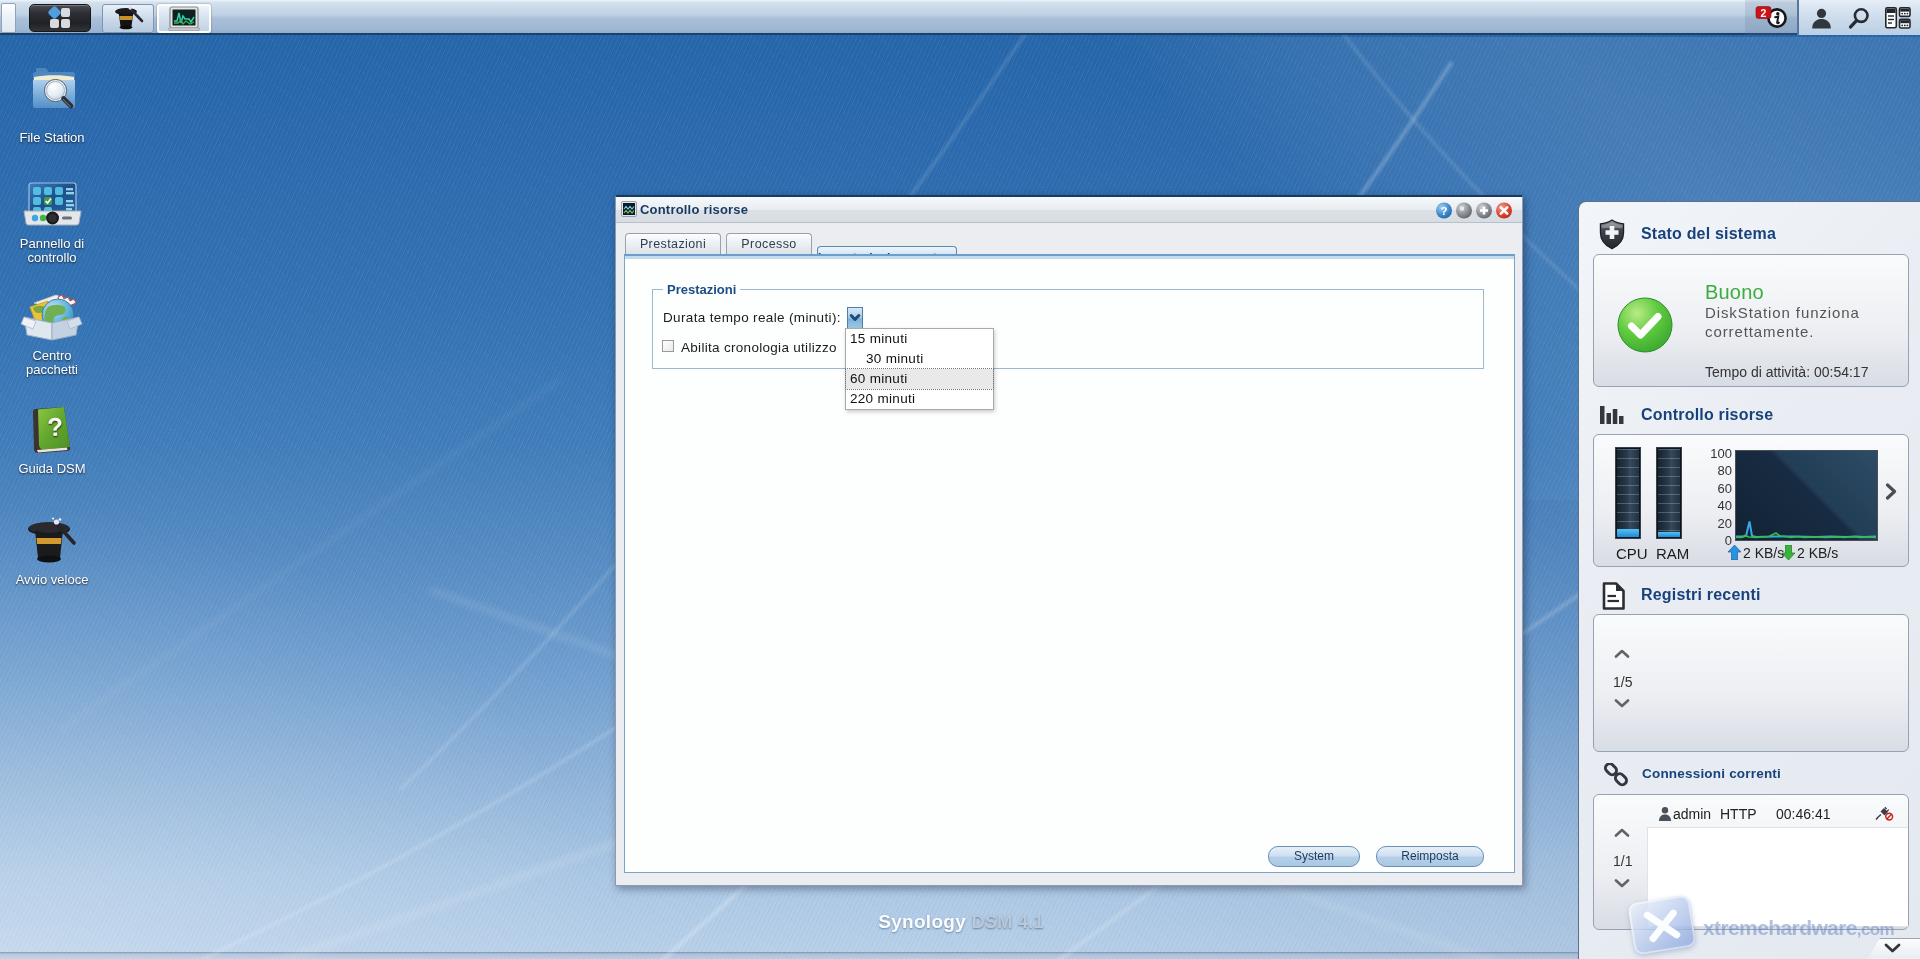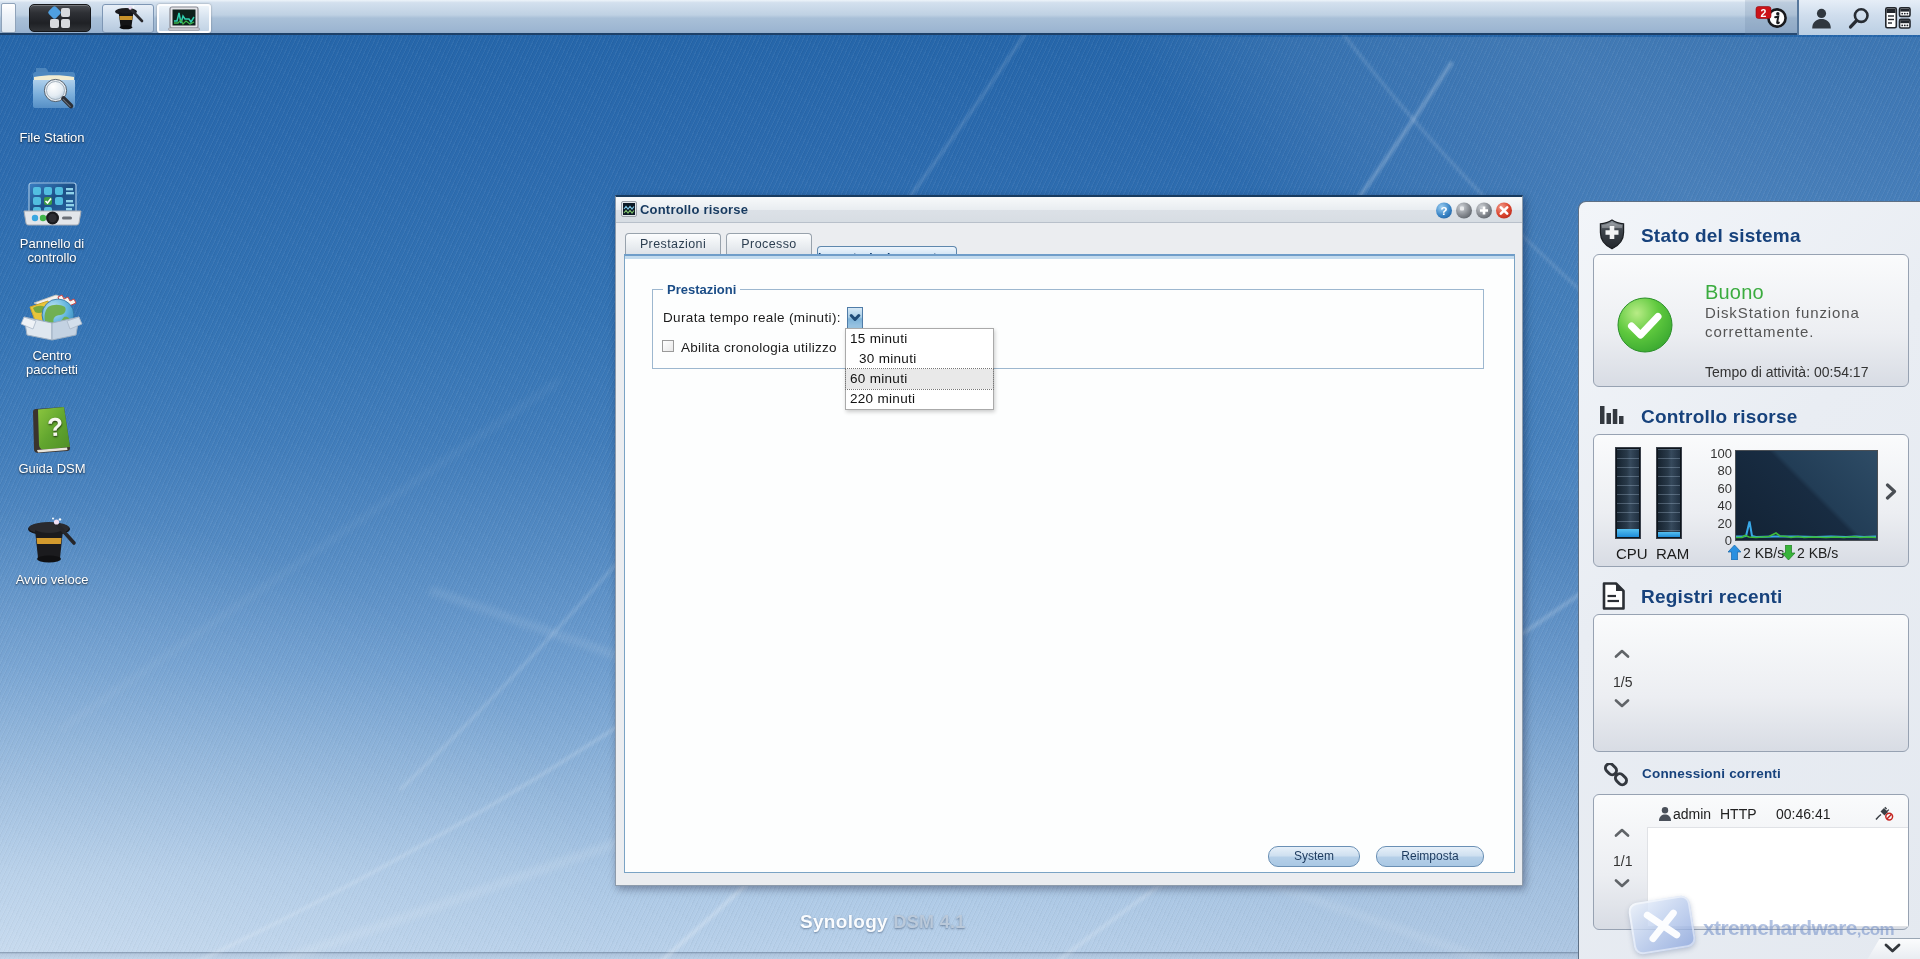--- a/index.html
+++ b/index.html
@@ -44,21 +44,21 @@
     background:#fdfefe; border:1px solid #7aa3c4; border-top:2px solid #6f9dc9; }
   #contentstrip { position:absolute; left:0; top:0; width:100%; height:3px; background:#c3dbee; }
   #fieldset { position:absolute; left:27px; top:33px; width:832px; height:80px; border:1px solid #9db7cf; }
   #fieldlegend { position:absolute; left:10px; top:-8px; background:#fdfefe; padding:0 4px; font-size:13px; font-weight:bold; color:#1b4d87; }
   .btn { position:absolute; height:21px; border:1px solid #6a90b5; border-radius:10px;
     background:linear-gradient(to bottom,#e7f0f9 0%,#cfe0f0 45%,#b5cfe8 55%,#a9c8e4 100%);
     font-size:12px; color:#1c3a5e; text-align:center; line-height:19px; }
   #rpanel { position:absolute; left:1578px; top:201px; width:342px; height:758px;
     background:linear-gradient(135deg, #f2f5f9 0%, #e9edf3 40%, #e4e9f0 100%);
     border:1px solid #5e7085; border-right:none; border-bottom:none; border-radius:8px 0 0 0; }
-  .rphead { position:absolute; font-size:19px; font-weight:bold; color:#17427c; letter-spacing:0.2px; }
+  .rphead { position:absolute; font-size:16px; font-weight:bold; color:#17427c; letter-spacing:0.2px; }
   .rpbox { position:absolute; left:14px; width:316px; border:1px solid #97a2b2; border-radius:6px;
     background:linear-gradient(to bottom,#fafbfc 0%,#eceef2 60%,#d8dce4 100%); }
   .pager { position:absolute; font-size:14px; color:#333; }
   .lrow { height:24px; line-height:24px; padding-left:36px; position:relative; border-bottom:1px solid rgba(190,195,205,0.5); }
   .lrow::before { content:"i"; position:absolute; left:8px; top:5.5px; width:13px; height:13px; border-radius:50%;
     background:radial-gradient(circle at 35% 28%, #85c2f0 0%, #3d8ad4 55%, #1c5ca8 100%);
     color:#fff; font-family:"Liberation Serif",serif; font-weight:bold; font-style:italic; font-size:11px; line-height:13px; text-align:center; }
 </style>
 </head>
 <body>
@@ -335,30 +335,30 @@
       <div class="abs" style="left:194px; top:17px; width:16px; height:22px; border:1px solid #4f7ca8; background:linear-gradient(to bottom,#d6e8f5 0%,#aacfe8 45%,#7db2d8 55%,#9ec7e4 100%);">
         <svg width="14" height="20" viewBox="0 0 14 20">
             <path d="M3.2 7.5 L7 11.5 L10.8 7.5" stroke="#1f4b77" stroke-width="3" fill="none" stroke-linecap="round" stroke-linejoin="round"></path>
           </svg>
       </div>
       <div class="abs" style="left:9px; top:50px; width:12px; height:12px; border:1px solid #9a9a9a; background:linear-gradient(135deg,#fff, #e8e8e8);"></div>
       <div class="abs" style="left:28px; top:50px; font-size:13.5px; letter-spacing:0.3px; color:#1b1b1b;">Abilita cronologia utilizzo</div>
     </div>
     <div class="abs" style="left:220px; top:72px; width:149px; height:82px; background:#fff; border:1px solid #aaa; box-shadow:1px 2px 4px rgba(0,0,0,0.2); font-size:13.5px; letter-spacing:0.3px; color:#111;">
       <div style="height:20px; line-height:20px; padding-left:4px;">15 minuti</div>
-      <div style="height:20px; line-height:20px; padding-left:13px;">30 minuti</div>
+      <div style="height:20px; line-height:20px; padding-left:20px;">30 minuti</div>
       <div style="height:20px; line-height:20px; padding-left:4px; background:#e9e9e9; outline:1px dotted #777;">60 minuti</div>
       <div style="height:20px; line-height:20px; padding-left:4px;">220 minuti</div>
     </div>
     <div class="btn" style="left:643px; top:590px; width:92px;">System</div>
     <div class="btn" style="left:751px; top:590px; width:108px;">Reimposta</div>
   </div>
 </div>
 
-<div class="abs" style="left:800px; top:911px; width:322px; font-size:19px; color:#fafcfe; letter-spacing:0.3px; text-shadow:0 1px 2px rgba(40,60,90,0.5);">
+<div class="abs" style="left:800px; top:911px; width:322px; text-align:center; font-size:19px; color:#fafcfe; letter-spacing:0.3px; text-shadow:0 1px 2px rgba(40,60,90,0.5);">
   <span style="font-weight:bold;">Synology</span> <span style="color:#bac9da; font-weight:bold; font-size:18px;">DSM 4.1</span>
 </div>
 
 <div id="rpanel">
   <svg class="abs" style="left:20px; top:17px;" width="26" height="31" viewBox="0 0 26 31">
     <defs>
         <linearGradient id="shld" x1="0" y1="0" x2="0" y2="1">
       <stop offset="0" stop-color="#8d959d"></stop>
           <stop offset="0.35" stop-color="#3f454c"></stop>
           <stop offset="1" stop-color="#23272c"></stop>

